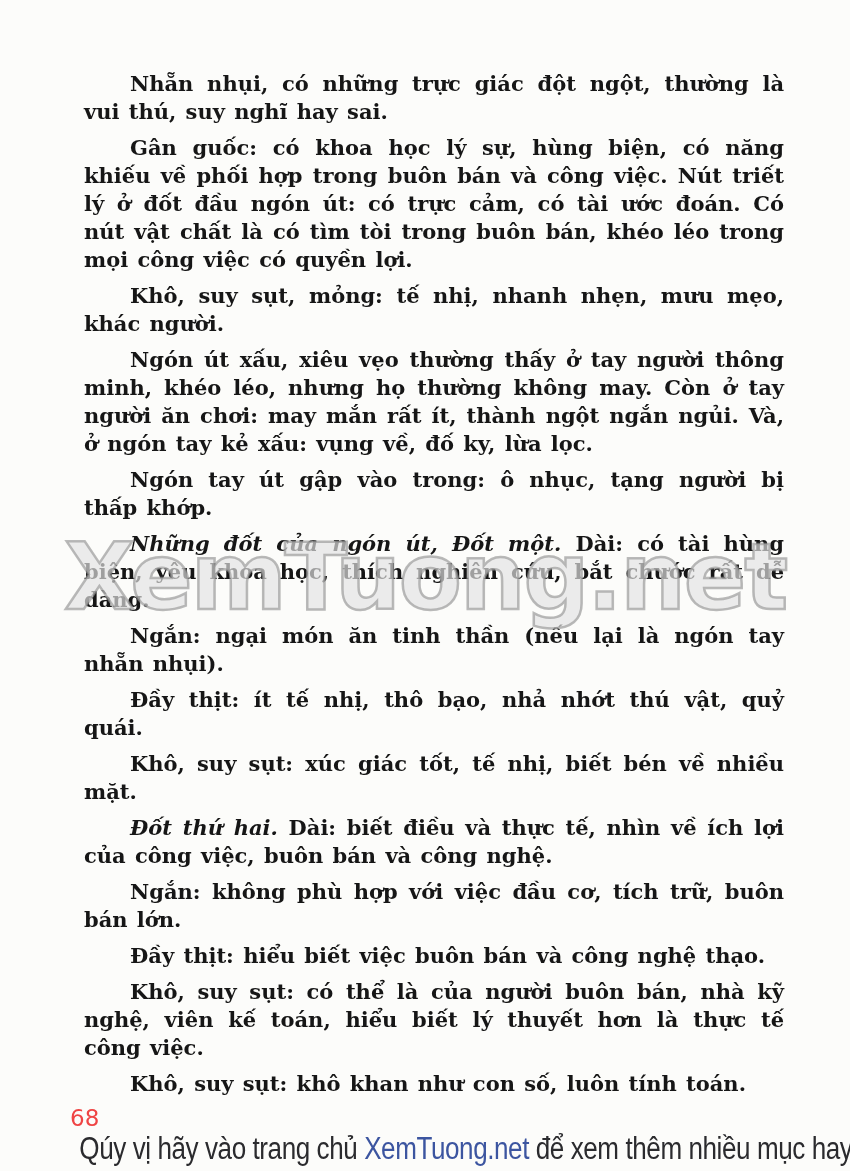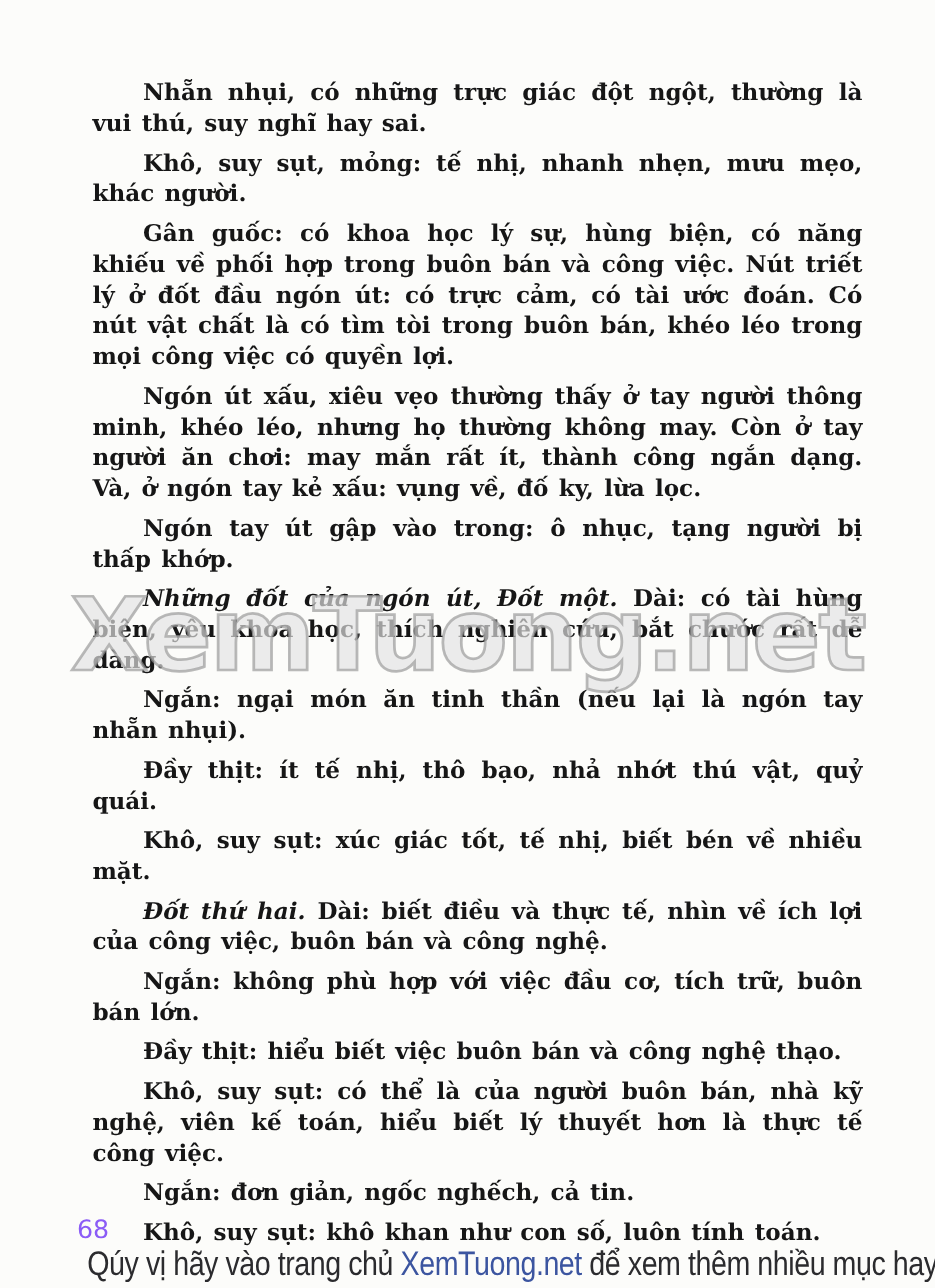--- a/index.html
+++ b/index.html
@@ -37,21 +37,21 @@
     -webkit-text-stroke: 2.5px rgba(150,150,150,0.65);
     text-shadow: 0 0 1px rgba(170,170,170,0.4);
     pointer-events: none;
     z-index: 2;
   }
   .page-number {
     position: absolute;
     left: 70px; top: 1105px;
     font-family: "DejaVu Sans", sans-serif;
     font-size: 23px;
-    color: #8b5cf6;
+    color: #ef4444;
     z-index: 1;
   }
   .footer-bar {
     position: absolute;
     left: 0; bottom: 4px;
     width: 850px;
     text-align: center;
     z-index: 3;
   }
   .footer-line {
@@ -65,33 +65,32 @@
     letter-spacing: -0.5px;
     color: #2b2b2e;
   }
   .footer-line .brand { color: #3c55a0; }
 </style>
 </head>
 <body>
 
 <div class="page-text">
   <p class="para"><span class="lead"></span><span>Nhẵn nhụi, có những trực giác đột ngột, thường là vui thú, suy nghĩ hay sai.</span></p>
+  <p class="para"><span class="lead"></span><span>Gân guốc: có khoa học lý sự, hùng biện, có năng khiếu về phối hợp trong buôn bán và công việc. Nút triết lý ở đốt đầu ngón út: có trực cảm, có tài ước đoán. Có nút vật chất là có tìm tòi trong buôn bán, khéo léo trong mọi công việc có quyền lợi.</span></p>
   <p class="para"><span class="lead"></span><span>Khô, suy sụt, mỏng: tế nhị, nhanh nhẹn, mưu mẹo, khác người.</span></p>
-  <p class="para"><span class="lead"></span><span>Gân guốc: có khoa học lý sự, hùng biện, có năng khiếu về phối hợp trong buôn bán và công việc. Nút triết lý ở đốt đầu ngón út: có trực cảm, có tài ước đoán. Có nút vật chất là có tìm tòi trong buôn bán, khéo léo trong mọi công việc có quyền lợi.</span></p>
-  <p class="para"><span class="lead"></span><span>Ngón út xấu, xiêu vẹo thường thấy ở tay người thông minh, khéo léo, nhưng họ thường không may. Còn ở tay người ăn chơi: may mắn rất ít, thành công ngắn dạng. Và, ở ngón tay kẻ xấu: vụng về, đố ky, lừa lọc.</span></p>
+  <p class="para"><span class="lead"></span><span>Ngón út xấu, xiêu vẹo thường thấy ở tay người thông minh, khéo léo, nhưng họ thường không may. Còn ở tay người ăn chơi: may mắn rất ít, thành ngột ngắn ngủi. Và, ở ngón tay kẻ xấu: vụng về, đố ky, lừa lọc.</span></p>
   <p class="para"><span class="lead"></span><span>Ngón tay út gập vào trong: ô nhục, tạng người bị thấp khớp.</span></p>
   <p class="para"><span class="lead">Những đốt của ngón út, Đốt một.</span><span> Dài: có tài hùng biện, yêu khoa học, thích nghiên cứu, bắt chước rất dễ dàng.</span></p>
   <p class="para"><span class="lead"></span><span>Ngắn: ngại món ăn tinh thần (nếu lại là ngón tay nhẵn nhụi).</span></p>
   <p class="para"><span class="lead"></span><span>Đầy thịt: ít tế nhị, thô bạo, nhả nhớt thú vật, quỷ quái.</span></p>
   <p class="para"><span class="lead"></span><span>Khô, suy sụt: xúc giác tốt, tế nhị, biết bén về nhiều mặt.</span></p>
   <p class="para"><span class="lead">Đốt thứ hai.</span><span> Dài: biết điều và thực tế, nhìn về ích lợi của công việc, buôn bán và công nghệ.</span></p>
   <p class="para"><span class="lead"></span><span>Ngắn: không phù hợp với việc đầu cơ, tích trữ, buôn bán lớn.</span></p>
   <p class="para"><span class="lead"></span><span>Đầy thịt: hiểu biết việc buôn bán và công nghệ thạo.</span></p>
   <p class="para"><span class="lead"></span><span>Khô, suy sụt: có thể là của người buôn bán, nhà kỹ nghệ, viên kế toán, hiểu biết lý thuyết hơn là thực tế công việc.</span></p>
-  <p class="para"><span class="lead"></span><span>Ngắn: đơn giản, ngốc nghếch, cả tin.</span></p>
   <p class="para"><span class="lead"></span><span>Khô, suy sụt: khô khan như con số, luôn tính toán.</span></p>
 </div>
 
 <div class="watermark">XemTuong.net</div>
 
 <div class="page-number">68</div>
 
 <div class="footer-bar">
   <span class="footer-line"><span>Qúy vị hãy vào trang chủ </span><span class="brand">XemTuong.net</span><span> để xem thêm nhiều mục hay khác</span></span>
 </div>

